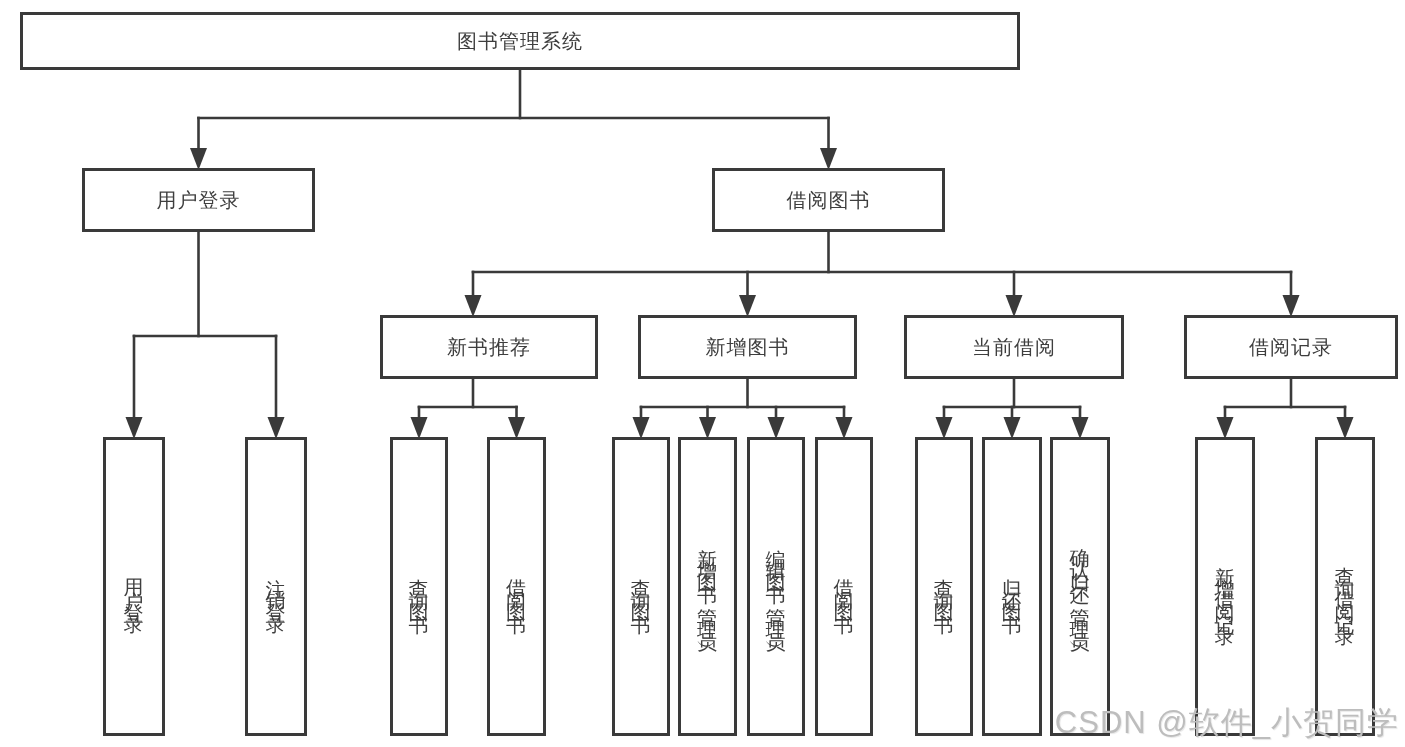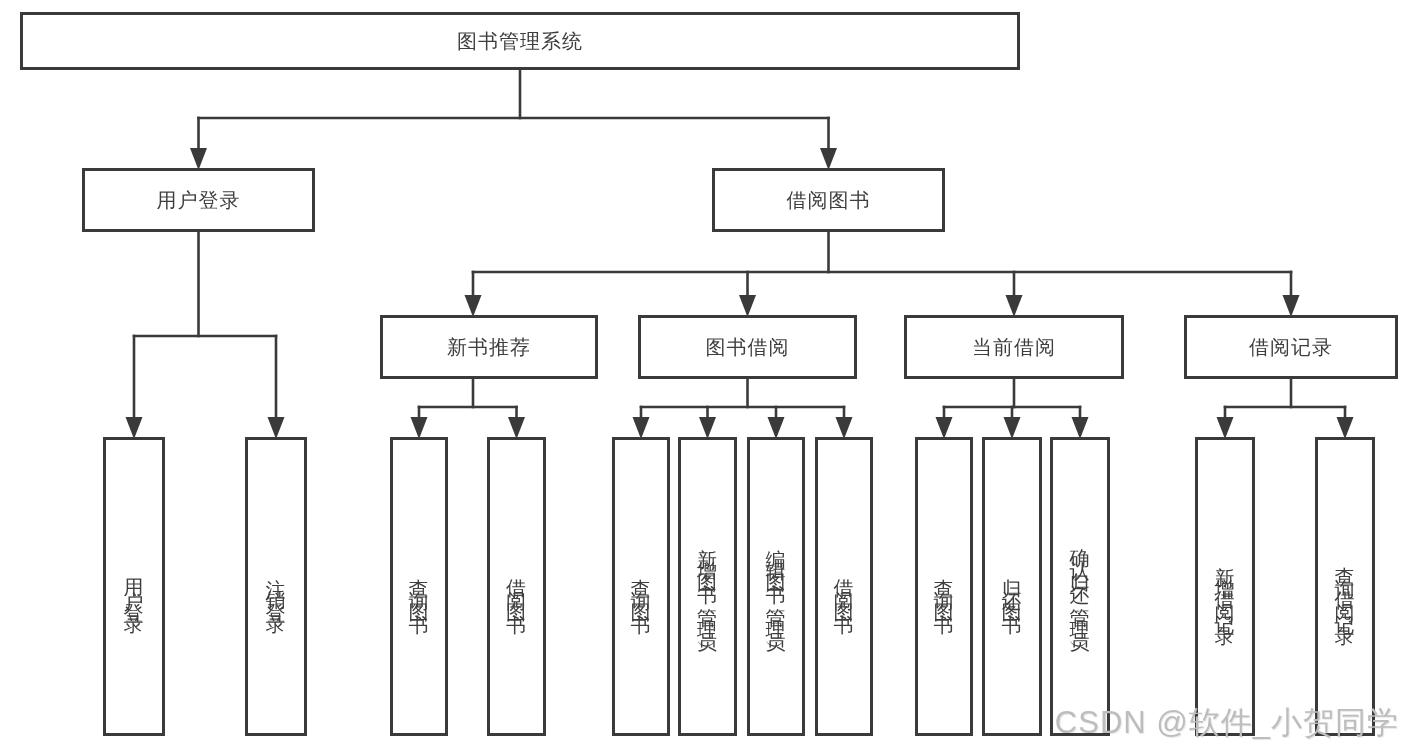--- a/index.html
+++ b/index.html
@@ -123,21 +123,21 @@
     <span>用户登录</span>
   </div>
   <div class="box h" style="left:712px;top:168px;width:233px;height:64px;">
     <span>借阅图书</span>
   </div>
 
   <div class="box h" style="left:380px;top:315px;width:218px;height:64px;">
     <span>新书推荐</span>
   </div>
   <div class="box h" style="left:638px;top:315px;width:219px;height:64px;">
-    <span>图书借阅</span>
+    <span>新增图书</span>
   </div>
   <div class="box h" style="left:904px;top:315px;width:220px;height:64px;">
     <span>当前借阅</span>
   </div>
   <div class="box h" style="left:1184px;top:315px;width:214px;height:64px;">
     <span>借阅记录</span>
   </div>
 
   <div class="box v" style="left:103px;top:437px;width:62px;height:299px;">
     <span>用户登录</span>

